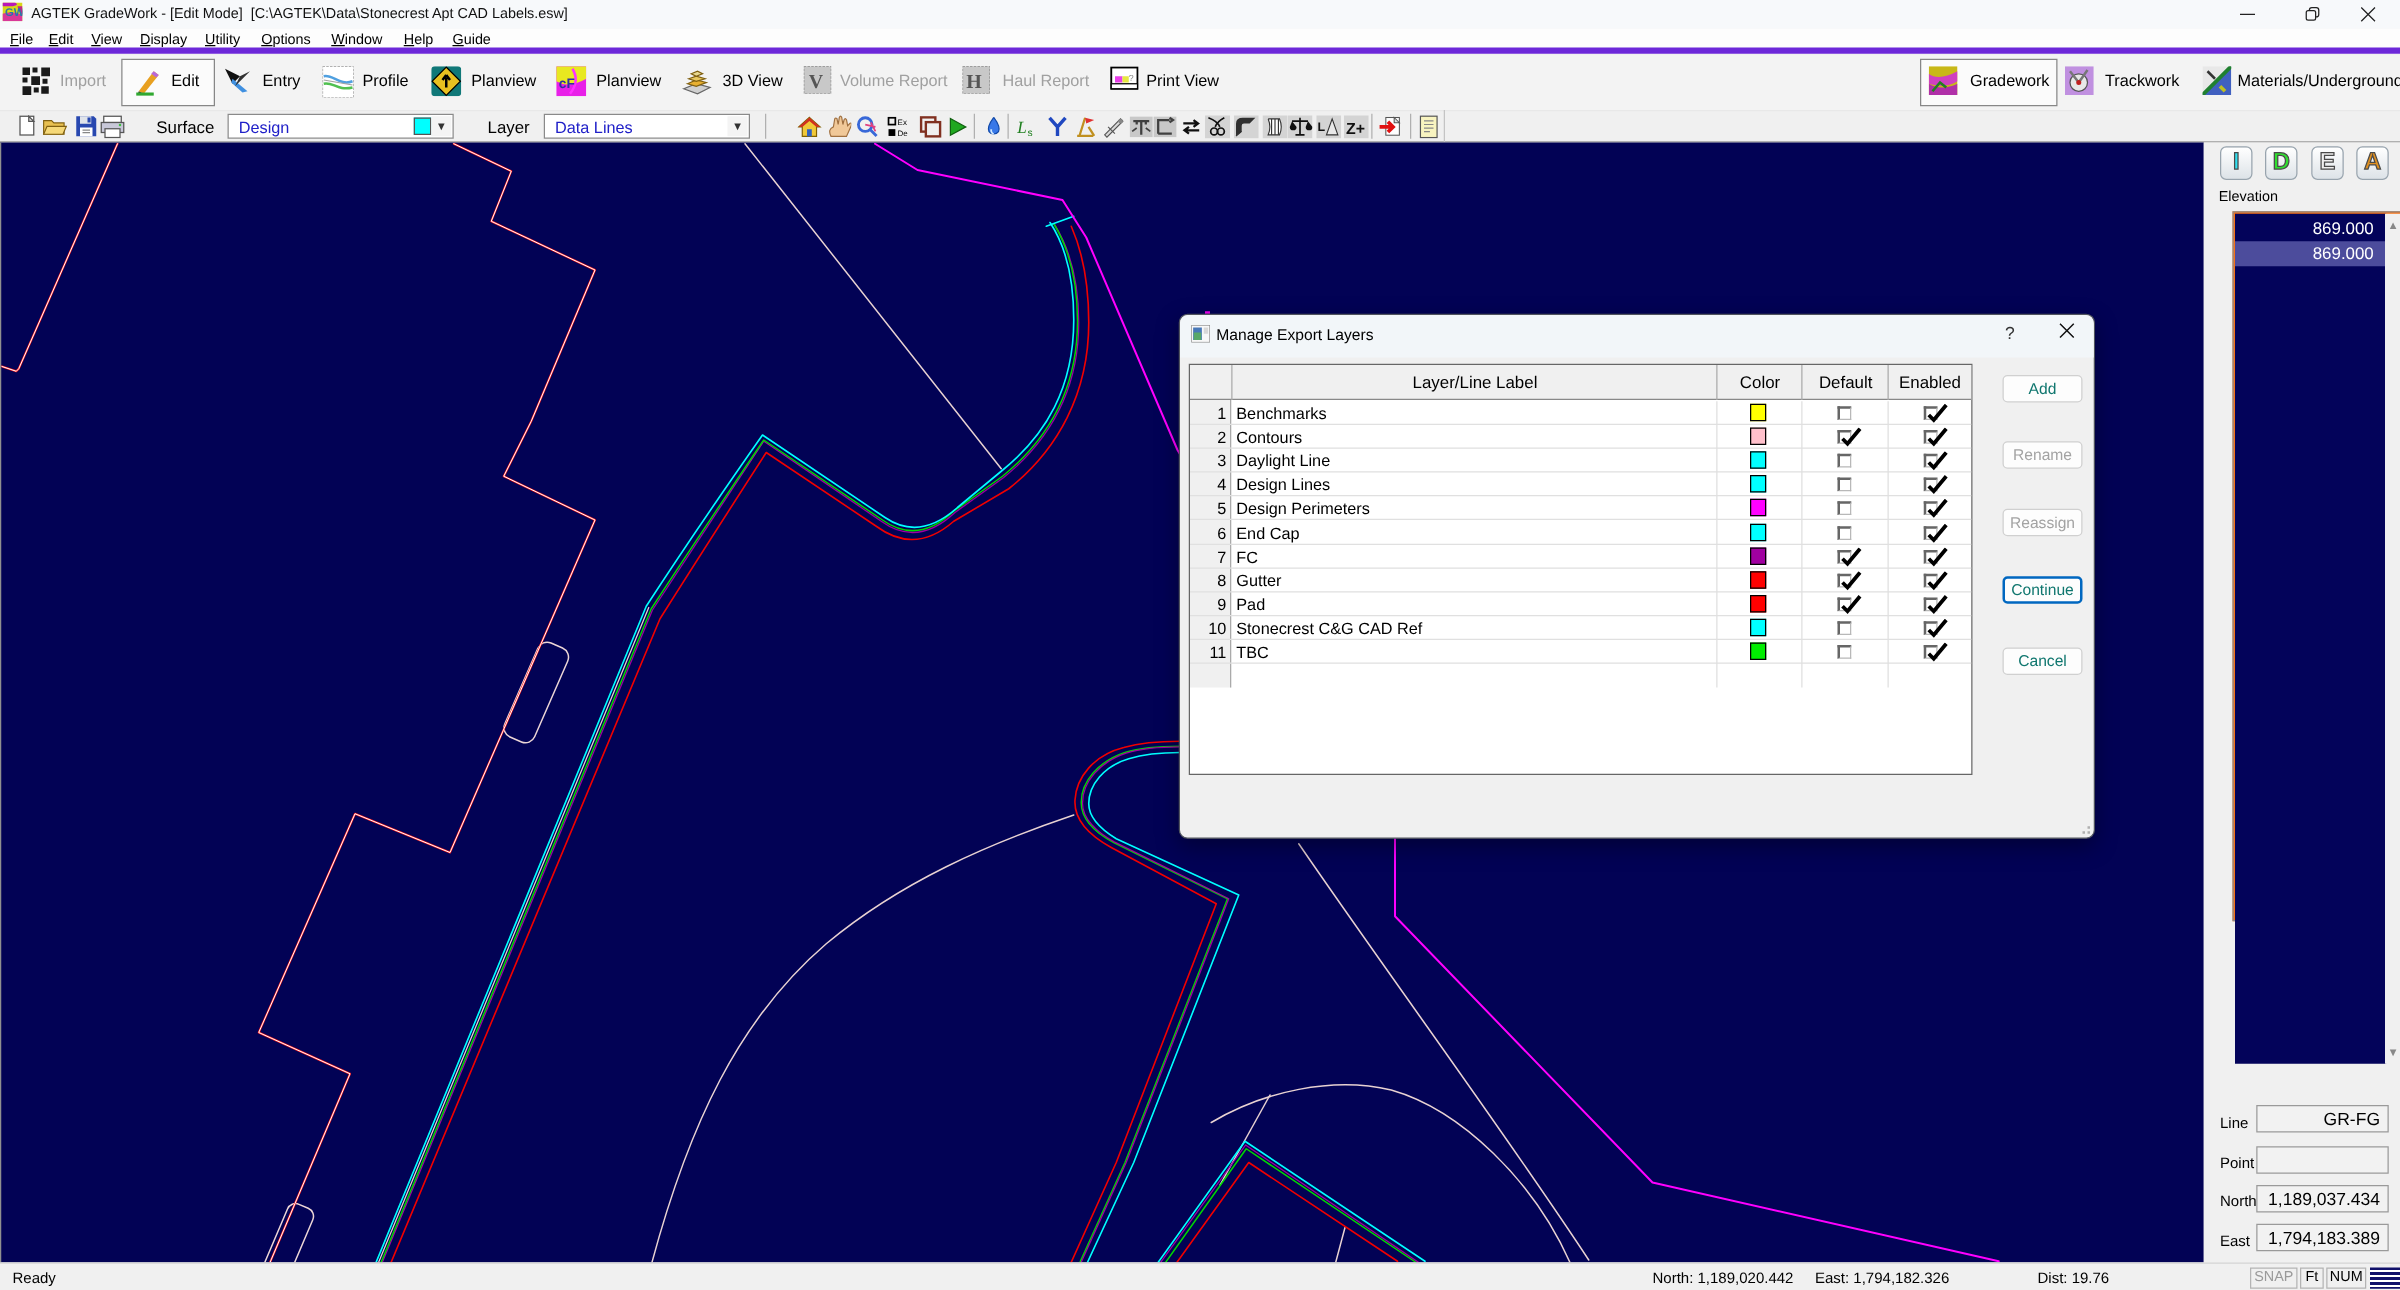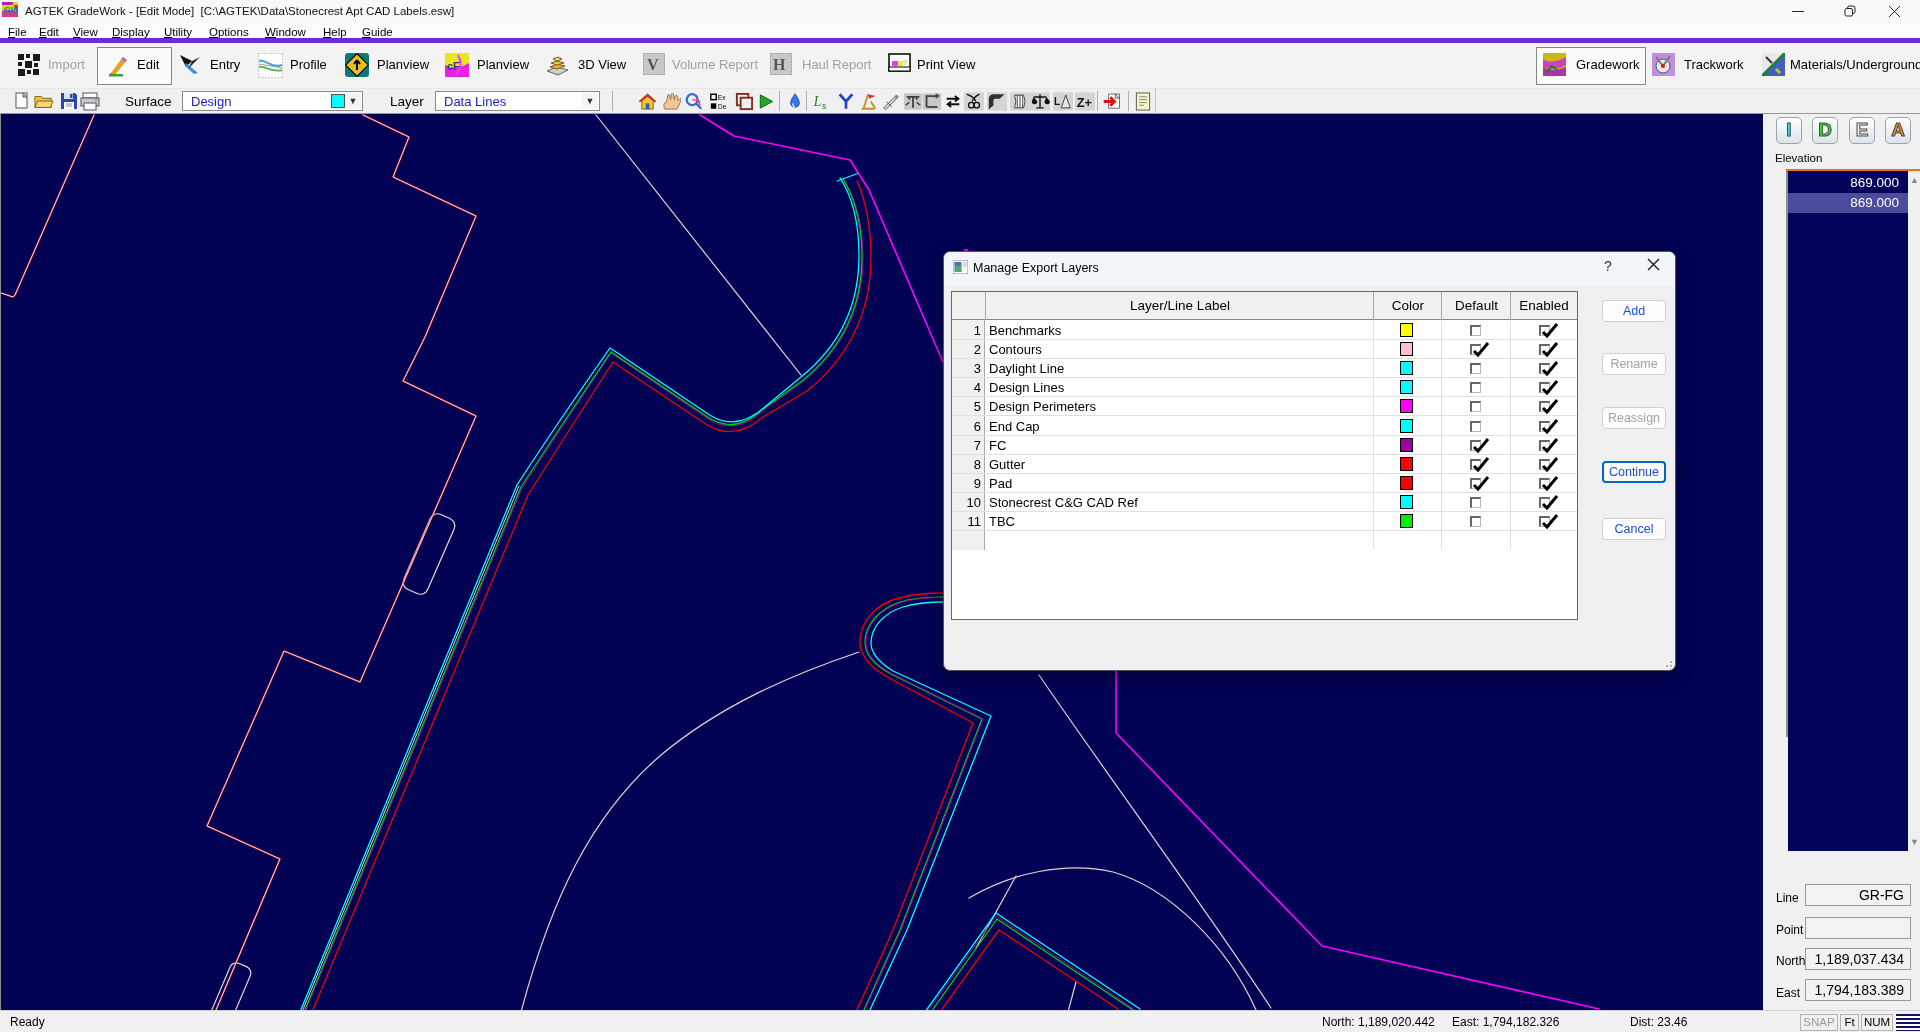--- a/index.html
+++ b/index.html
@@ -35,21 +35,21 @@
 #grid{position:absolute;left:7px;top:39px;width:627px;height:329px;background:#fff;border:1px solid #666}
 #grid .hdr{position:absolute;left:0;top:0;width:625px;height:28px;background:#f0f0f0;border-bottom:1px solid #888;font-size:13.5px;color:#000}
 .hcell{position:absolute;top:6px;text-align:center}
 .numcol{position:absolute;left:0;top:0;width:33px;height:258px;background:#f0f0f0;border-right:1px solid #aaa}
 .row{position:absolute;left:0;width:625px;height:19px;border-bottom:1px solid #e0e0e0;font-size:13px}
 .row .n{position:absolute;left:0;width:29px;text-align:right;top:2px;color:#000}
 .row .lab{position:absolute;left:37px;top:2px;color:#000}
 .sw{position:absolute;left:448px;top:2px;width:13px;height:14px;border:1px solid #000}
 .cb{position:absolute;top:4px;width:11px;height:11px;background:#fff;border-top:2px solid #666;border-left:2px solid #666;border-right:1px solid #b8b8b8;border-bottom:1px solid #b8b8b8}
 .chk{position:absolute;top:-4px;width:18px;height:18px}
-.dbtn{position:absolute;left:658px;width:64px;height:22px;background:#fdfdfd;border:1px solid #d0d0d0;border-radius:4px;font-size:12.5px;color:#1d4ed8;text-align:center;line-height:20px}
+.dbtn{position:absolute;left:658px;width:64px;height:22px;background:#fdfdfd;border:1px solid #d0d0d0;border-radius:4px;font-size:12.5px;color:#0f766e;text-align:center;line-height:20px}
 .dbtn.dis{color:#a3a3a3}
 .dbtn.foc{border:2px solid #0067c0;line-height:18px}
 
 #sidebar{position:absolute;left:1763px;top:114px;width:157px;height:896px;background:#f0f0f0}
 .sqbtn{position:absolute;top:3px;width:26px;height:27px;border:1px solid #98a4ae;border-radius:5px;background:linear-gradient(#ffffff,#dde3e8);font-size:19px;font-weight:bold;text-align:center;line-height:24px;-webkit-text-stroke:1px #4a4a4a}
 #elev{position:absolute;left:12px;top:38px;font-size:11.5px;color:#000}
 #listbox{position:absolute;left:23px;top:55px;width:139px;height:568px;background:#f97316;border:1px solid #8a8a8a}
 #listin{position:absolute;left:1px;top:1px;width:121px;height:680px;background:#03035a}
 .lrow{position:absolute;left:0;width:121px;height:20px;color:#fff;font-size:13.5px;text-align:right;padding-right:10px;line-height:20px}
 #lsb{position:absolute;right:1px;top:1px;width:15px;height:680px;background:#f0f0f0}
@@ -585,18 +585,18 @@
  <div class="fl" style="top:840px">North</div>
     <div class="fv" style="top:834px">1,189,037.434</div>
  <div class="fl" style="top:872px">East</div>
     <div class="fv" style="top:865px">1,794,183.389</div>
 </div>
 
 <div id="statusbar">
  <div style="position:absolute;left:10px;top:4px">Ready</div>
  <div style="position:absolute;left:1322px;top:4px">North: 1,189,020.442</div>
  <div style="position:absolute;left:1452px;top:4px">East: 1,794,182.326</div>
- <div style="position:absolute;left:1630px;top:4px">Dist: 23.46</div>
+ <div style="position:absolute;left:1630px;top:4px">Dist: 19.76</div>
  <div class="stbox" style="left:1800px;width:38px;color:#9a9a9a">SNAP</div>
  <div class="stbox" style="left:1840px;width:19px">Ft</div>
  <div class="stbox" style="left:1861px;width:32px">NUM</div>
  <div style="position:absolute;left:1896px;top:3px;width:24px;height:17px;background:repeating-linear-gradient(#10106a 0 2px,#fff 2px 4px)"></div>
 </div>
 
 </body></html>

